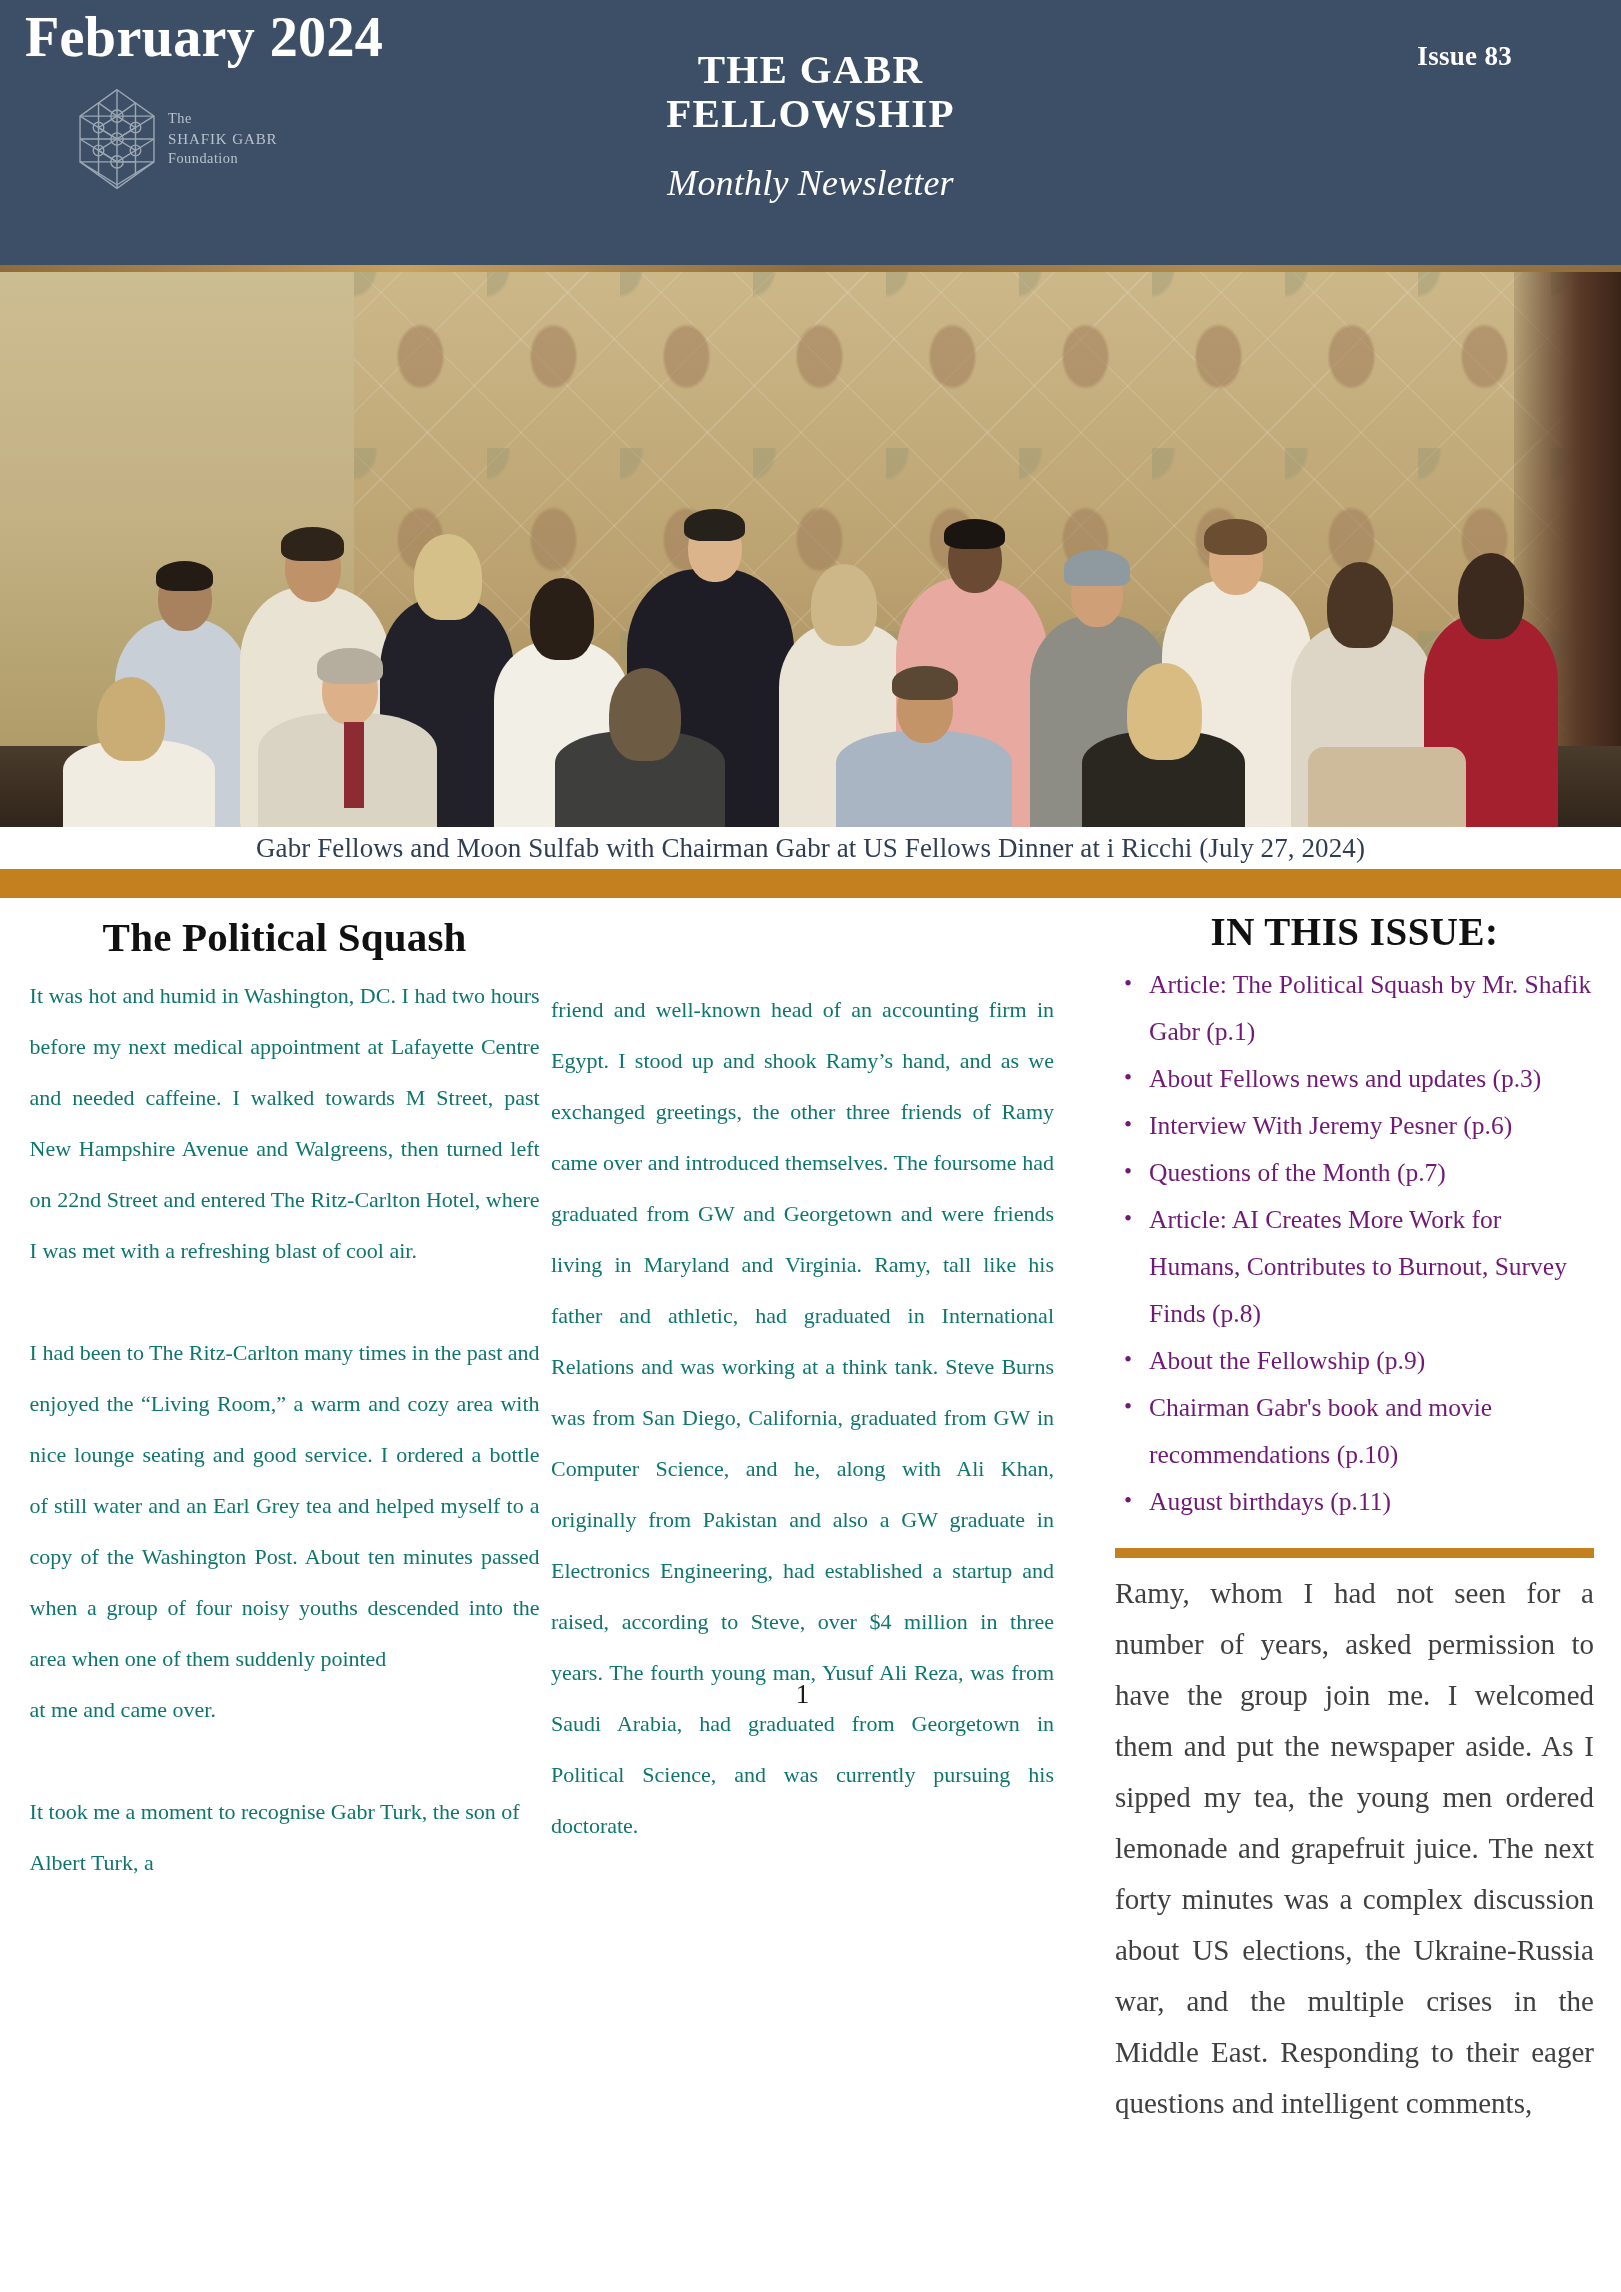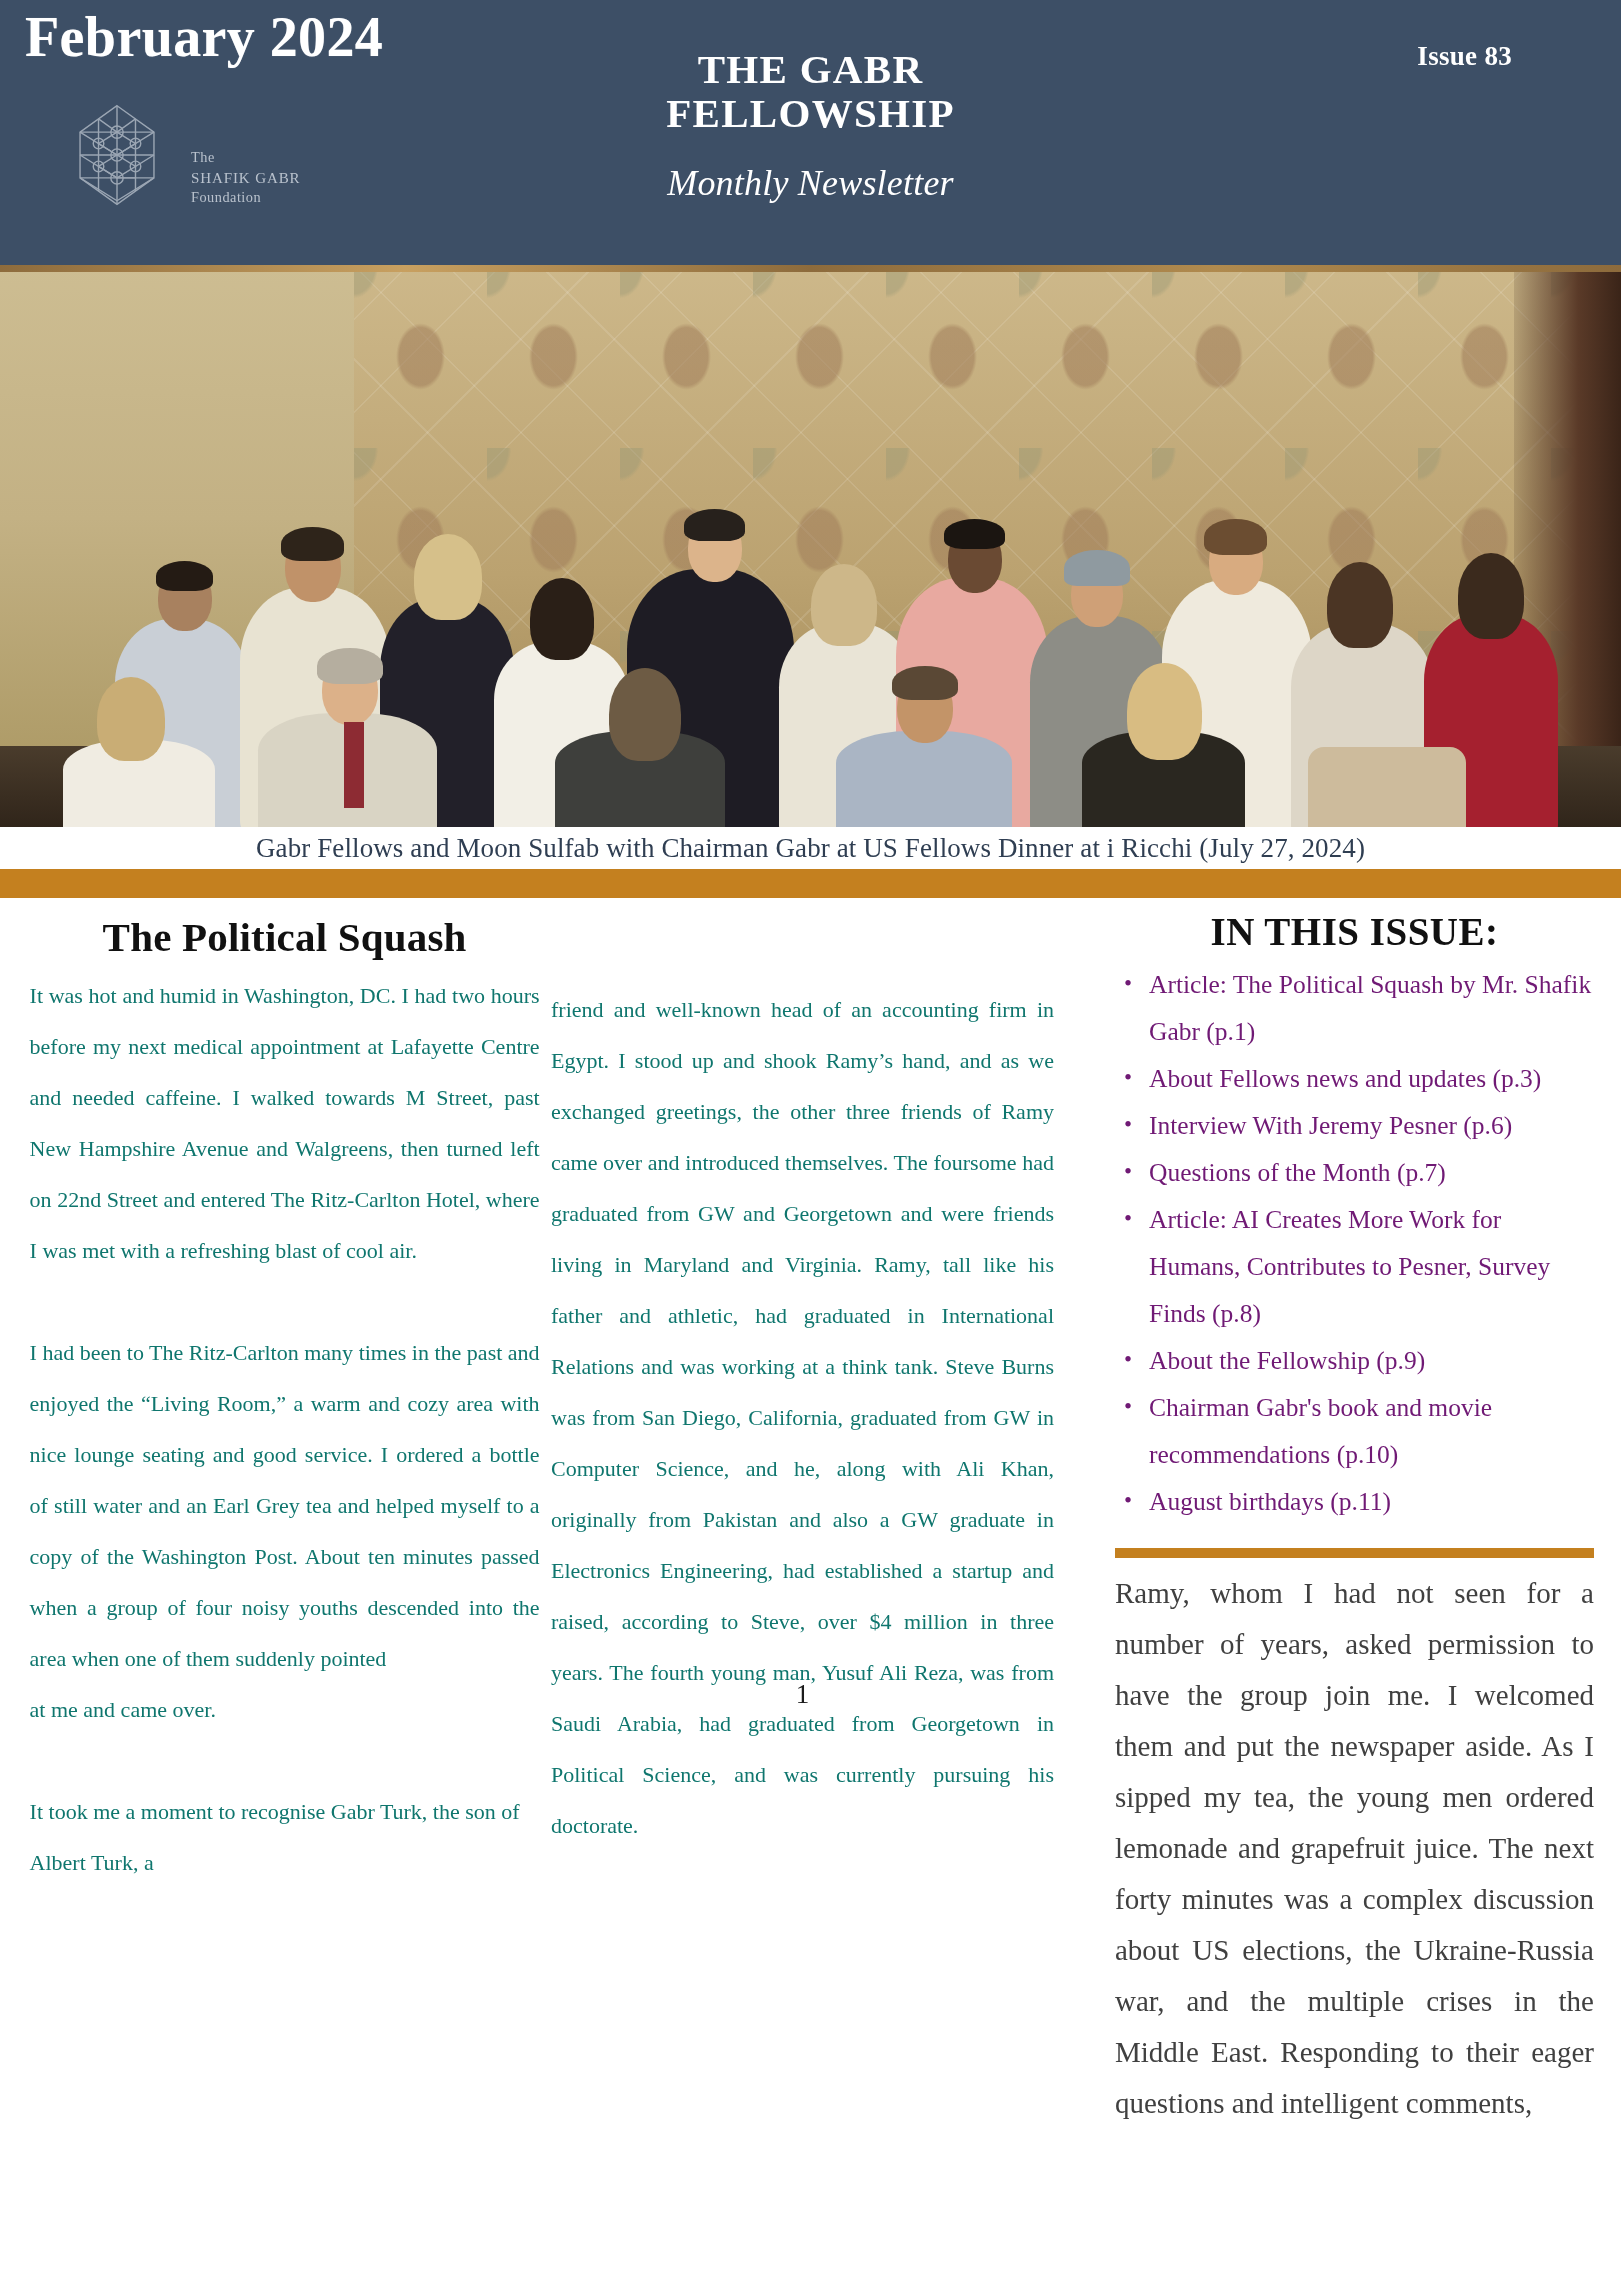--- a/index.html
+++ b/index.html
@@ -68,24 +68,24 @@
     margin-top: 26px;
     font-size: 36px;
     font-style: italic;
     letter-spacing: 0.2px;
   }
 
   
   .logo-wrap {
     position: absolute;
     left: 73px;
-    top: 102px;
+    top: 86px;
     display: flex;
-    align-items: flex-end;
-    gap: 30px;
+    align-items: center;
+    gap: 7px;
   }
   .logo-mark {
     width: 88px;
     height: 106px;
     opacity: 0.58;
   }
   .logo-text {
     color: #cfd6df;
     opacity: 0.85;
     line-height: 1.38;
@@ -415,21 +415,21 @@
       <p class="body-p">friend and well-known head of an accounting firm in Egypt. I stood up and shook Ramy’s hand, and as we exchanged greetings, the other three friends of Ramy came over and introduced themselves. The foursome had graduated from GW and Georgetown and were friends living in Maryland and Virginia. Ramy, tall like his father and athletic, had graduated in International Relations and was working at a think tank. Steve Burns was from San Diego, California, graduated from GW in Computer Science, and he, along with Ali Khan, originally from Pakistan and also a GW graduate in Electronics Engineering, had established a startup and raised, according to Steve, over $4 million in three years. The fourth young man, Yusuf Ali Reza, was from Saudi Arabia, had graduated from Georgetown in Political Science, and was currently pursuing his doctorate.</p>
     </div>
 
     <div class="col-right">
       <h2 class="issue-head">IN THIS ISSUE:</h2>
       <ul class="issue-list">
         <li>Article: The Political Squash  by Mr. Shafik Gabr (p.1)</li>
         <li>About Fellows news and updates (p.3)</li>
         <li>Interview With Jeremy Pesner (p.6)</li>
         <li>Questions of the Month (p.7)</li>
-        <li>Article: AI Creates More Work for Humans, Contributes to Pesner, Survey Finds (p.8)</li>
+        <li>Article: AI Creates More Work for Humans, Contributes to Burnout, Survey Finds (p.8)</li>
         <li>About the Fellowship (p.9)</li>
         <li>Chairman Gabr's book and movie recommendations (p.10)</li>
         <li>August birthdays (p.11)</li>
       </ul>
       <div class="gold-rule"></div>
       <p class="col-right-body">Ramy, whom I had not seen for a number of years, asked permission to have the group join me. I welcomed them and put the newspaper aside. As I sipped my tea, the young men ordered lemonade and grapefruit juice. The next forty minutes was a complex discussion about US elections, the Ukraine-Russia war, and the multiple crises in the Middle East. Responding to their eager questions and intelligent comments,</p>
     </div>
 
     <div class="page-number">1</div>
   </main>

